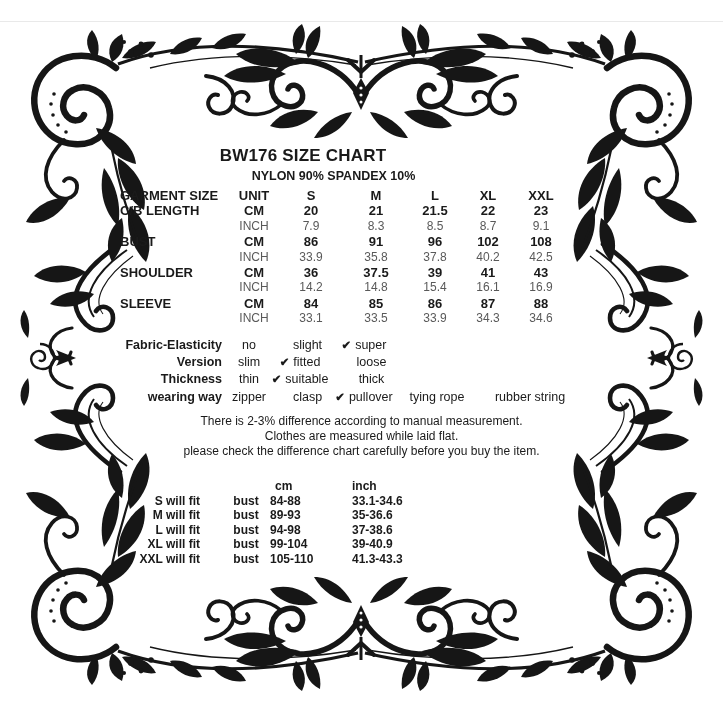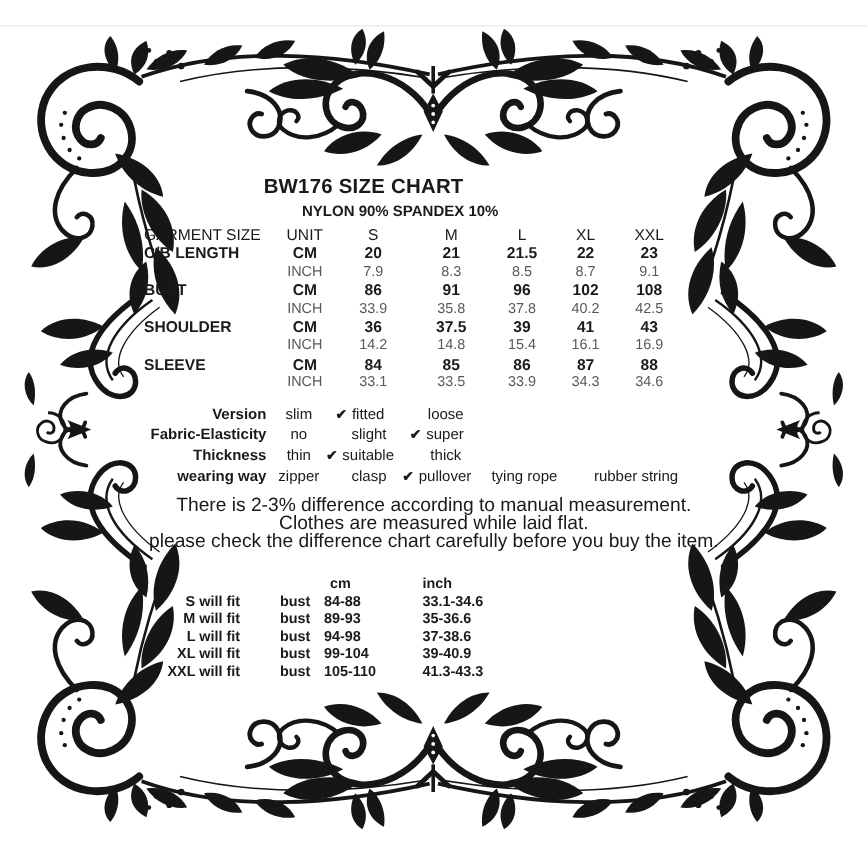--- a/index.html
+++ b/index.html
@@ -11,34 +11,34 @@
   svg.border{position:absolute;top:0;left:0;width:723px;height:720px;pointer-events:none;}
 
   .title{position:absolute;top:146px;left:0;width:606px;text-align:center;
     font-size:17px;font-weight:bold;letter-spacing:.2px;}
   .subtitle{position:absolute;top:169px;left:0;width:667px;text-align:center;
     font-size:12.5px;font-weight:bold;}
 
   .size-table{position:absolute;top:188px;left:120px;font-size:13px;}
   .st-row{display:grid;grid-template-columns:112px 44px 70px 60px 58px 48px 58px;
     height:15.4px;line-height:15.4px;}
-  .st-row.head{font-weight:normal;}
+  .st-row.head{font-weight:bold;}
   .st-row.bold{font-weight:bold;}
   .st-row.muted{color:#595959;font-size:12px;}
 
   .l{text-align:left}.c{text-align:center}.r{text-align:right}
 
   .attrs{position:absolute;top:337px;left:120px;font-size:12.5px;}
   .attr-row{display:grid;grid-template-columns:102px 54px 63px 65px 66px 120px;
     height:17.2px;line-height:17.2px;}
   .attr-row .lbl{font-weight:bold;}
   .chk{font-weight:bold;font-size:11.5px;margin-left:-15px;margin-right:4px;}
 
   .notes{position:absolute;top:414px;left:0;width:723px;text-align:center;
-    font-size:16px;line-height:15.2px;}
+    font-size:12px;line-height:15.2px;}
   .guide-title{position:absolute;top:460px;left:0;width:723px;text-align:center;
     font-size:13.5px;font-weight:bold;}
 
   .bguide{position:absolute;top:479px;left:120px;font-size:12px;font-weight:bold;}
   .bg-row{display:grid;grid-template-columns:80px 28px 36px 6px 82px 110px;
     height:14.6px;line-height:14.6px;}
   .bg-row .pad{padding-left:5px;}
 </style>
 </head>
 <body>
@@ -218,32 +218,32 @@
           <span class="c">33.5</span>
           <span class="c">33.9</span>
           <span class="c">34.3</span>
           <span class="c">34.6</span>
         </div>
       </div>
   </div>
 
   <div class="attrs">
       <div class="attr-row">
+        <span class="r lbl">Fabric-Elasticity</span>
+        <span class="c opt"><span>no</span></span>
+        <span class="c opt"><span>slight</span></span>
+        <span class="c opt"><span class="chk">✔</span><span>super</span></span>
+        <span class="c opt"></span>
+        <span class="c opt"></span>
+      </div>
+      <div class="attr-row">
         <span class="r lbl">Version</span>
         <span class="c opt"><span>slim</span></span>
         <span class="c opt"><span class="chk">✔</span><span>fitted</span></span>
         <span class="c opt"><span>loose</span></span>
-        <span class="c opt"></span>
-        <span class="c opt"></span>
-      </div>
-      <div class="attr-row">
-        <span class="r lbl">Fabric-Elasticity</span>
-        <span class="c opt"><span>no</span></span>
-        <span class="c opt"><span>slight</span></span>
-        <span class="c opt"><span class="chk">✔</span><span>super</span></span>
         <span class="c opt"></span>
         <span class="c opt"></span>
       </div>
       <div class="attr-row">
         <span class="r lbl">Thickness</span>
         <span class="c opt"><span>thin</span></span>
         <span class="c opt"><span class="chk">✔</span><span>suitable</span></span>
         <span class="c opt"><span>thick</span></span>
         <span class="c opt"></span>
         <span class="c opt"></span>

